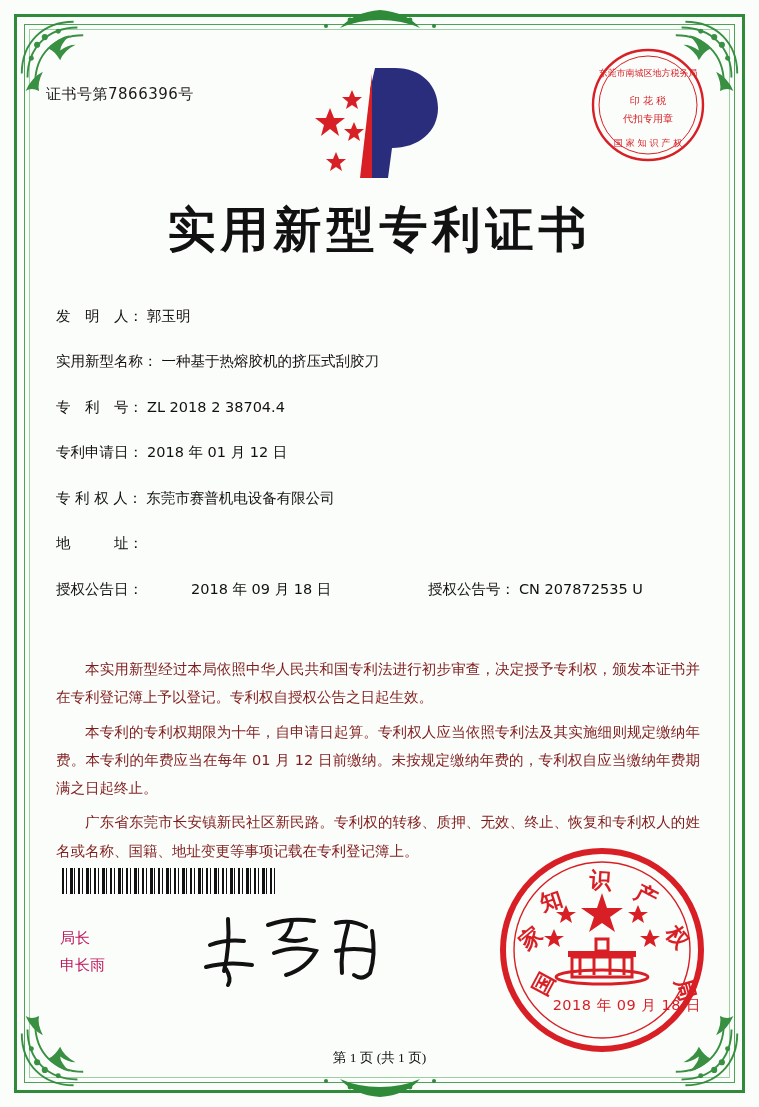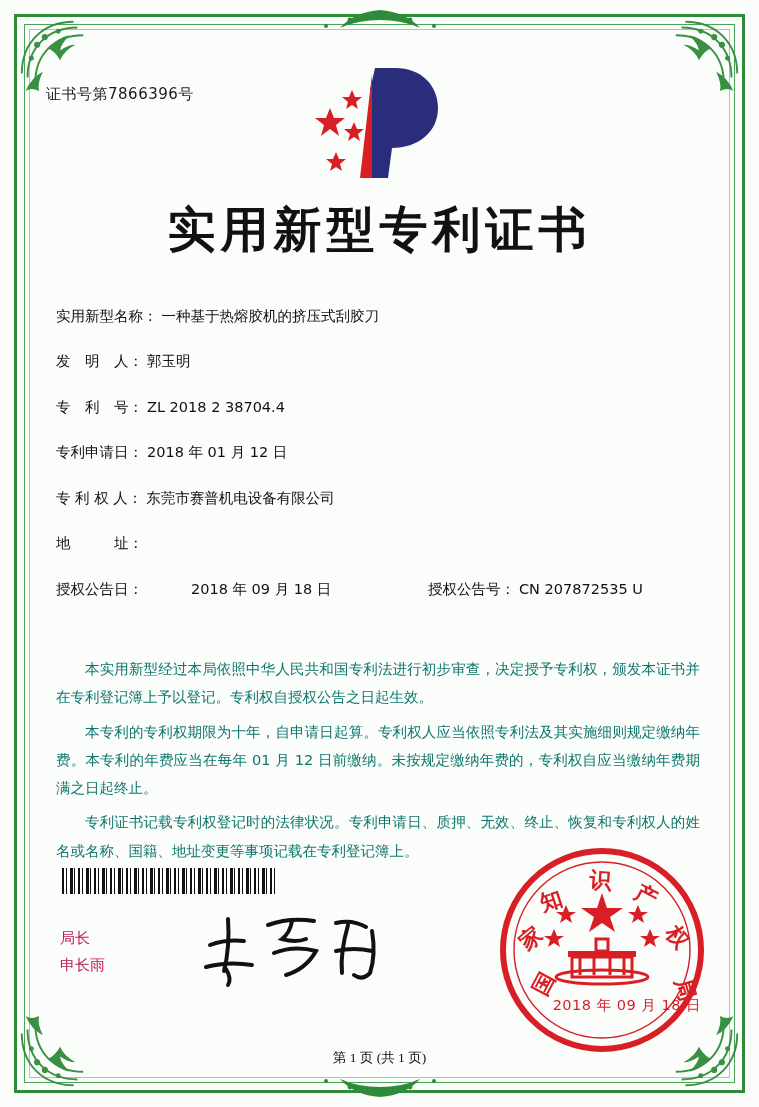--- a/index.html
+++ b/index.html
@@ -130,21 +130,21 @@
   }
   .addr-value { max-width: 500px; }
 
   
   .paragraphs {
     position: absolute;
     left: 56px; top: 655px;
     width: 644px;
     font-family: "DejaVu Sans", "Liberation Sans", sans-serif;
     font-size: 14.5px;
-    color: #0f766e;
+    color: #7f1d1d;
     line-height: 1.95;
     text-align: justify;
   }
   .paragraphs p {
     margin: 0 0 6px 0;
     text-indent: 2em;
   }
 
   
   .barcode {
@@ -312,31 +312,41 @@
       <path d="M72 14 L72 118 L60 118 Z" fill="#d81f26"></path>
       <g fill="#d81f26">
         <polygon points="30,48 34,58 45,58 36,65 39,76 30,69 21,76 24,65 15,58 26,58"></polygon>
         <polygon points="52,30 55,37 62,37 56,42 58,49 52,45 46,49 48,42 42,37 49,37"></polygon>
         <polygon points="54,62 57,69 64,69 58,74 60,81 54,77 48,81 50,74 44,69 51,69"></polygon>
         <polygon points="36,92 39,99 46,99 40,104 42,111 36,107 30,111 32,104 26,99 33,99"></polygon>
       </g>
     </svg>
   </div>
 
+  <div class="stamp-top">
+    <svg width="118" height="118" viewBox="0 0 118 118">
+      <circle cx="59" cy="59" r="55" fill="none" stroke="#d81f26" stroke-width="2.4"></circle>
+      <circle cx="59" cy="59" r="49" fill="none" stroke="#d81f26" stroke-width="1"></circle>
+      <text x="59" y="30" font-size="9" fill="#d81f26" text-anchor="middle" font-family="'DejaVu Sans',sans-serif">东莞市南城区地方税务局</text>
+      <text x="59" y="58" font-size="10" fill="#d81f26" text-anchor="middle" font-family="'DejaVu Sans',sans-serif">印 花 税</text>
+      <text x="59" y="76" font-size="10" fill="#d81f26" text-anchor="middle" font-family="'DejaVu Sans',sans-serif">代扣专用章</text>
+      <text x="59" y="100" font-size="9" fill="#d81f26" text-anchor="middle" font-family="'DejaVu Sans',sans-serif">国 家 知 识 产 权</text>
+    </svg>
+  </div>
 
   <div class="title">实用新型专利证书</div>
 
   <div class="fields">
+    <div class="field-row">
+      <span class="field-label">发　明　人：</span>
+      <span class="field-value">郭玉明</span>
+    </div>
     <div class="field-row">
       <span class="field-label">实用新型名称：</span>
       <span class="field-value">一种基于热熔胶机的挤压式刮胶刀</span>
-    </div>
-    <div class="field-row">
-      <span class="field-label">发　明　人：</span>
-      <span class="field-value">郭玉明</span>
     </div>
     <div class="field-row">
       <span class="field-label">专　利　号：</span>
       <span class="field-value">ZL 2018 2 38704.4</span>
     </div>
     <div class="field-row">
       <span class="field-label">专利申请日：</span>
       <span class="field-value">2018 年 01 月 12 日</span>
     </div>
     <div class="field-row">
@@ -354,21 +364,21 @@
       <span class="right">
         <span class="field-label">授权公告号：</span>
         <span class="field-value">CN 207872535 U</span>
       </span>
     </div>
   </div>
 
   <div class="paragraphs">
     <p>本实用新型经过本局依照中华人民共和国专利法进行初步审查，决定授予专利权，颁发本证书并在专利登记簿上予以登记。专利权自授权公告之日起生效。</p>
     <p>本专利的专利权期限为十年，自申请日起算。专利权人应当依照专利法及其实施细则规定缴纳年费。本专利的年费应当在每年 01 月 12 日前缴纳。未按规定缴纳年费的，专利权自应当缴纳年费期满之日起终止。</p>
-    <p>专利证书记载专利权登记时的法律状况。专利申请日、质押、无效、终止、恢复和专利权人的姓名或名称、国籍、地址变更等事项记载在专利登记簿上。</p>
+    <p>广东省东莞市长安镇新民社区新民路。专利权的转移、质押、无效、终止、恢复和专利权人的姓名或名称、国籍、地址变更等事项记载在专利登记簿上。</p>
   </div>
 
   <div class="barcode"></div>
 
   <div class="sign-block">
     <div>局长</div>
     <div>申长雨</div>
   </div>
   <div class="signature">
     <svg width="210" height="85" viewBox="0 0 210 85">

